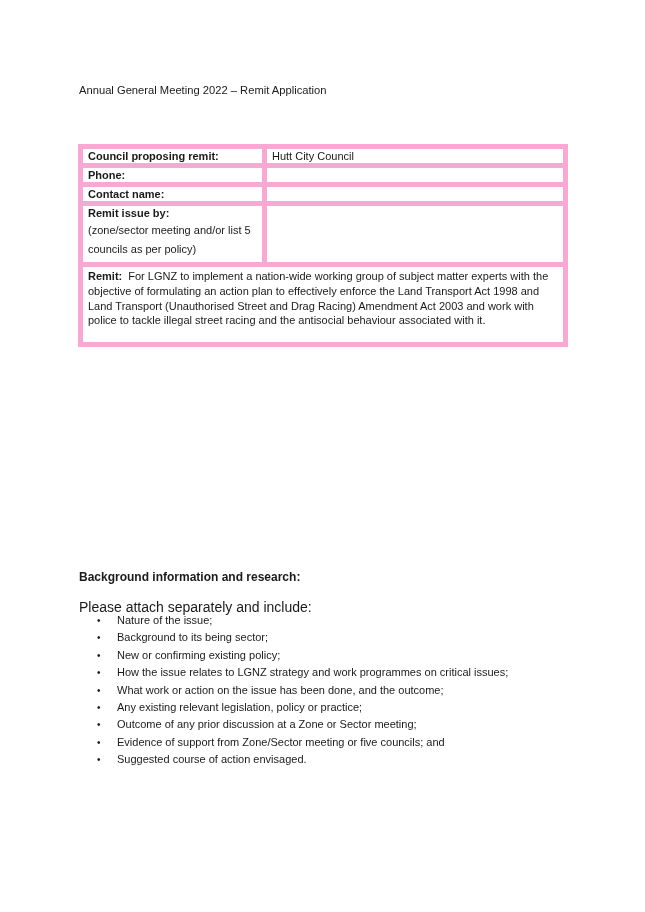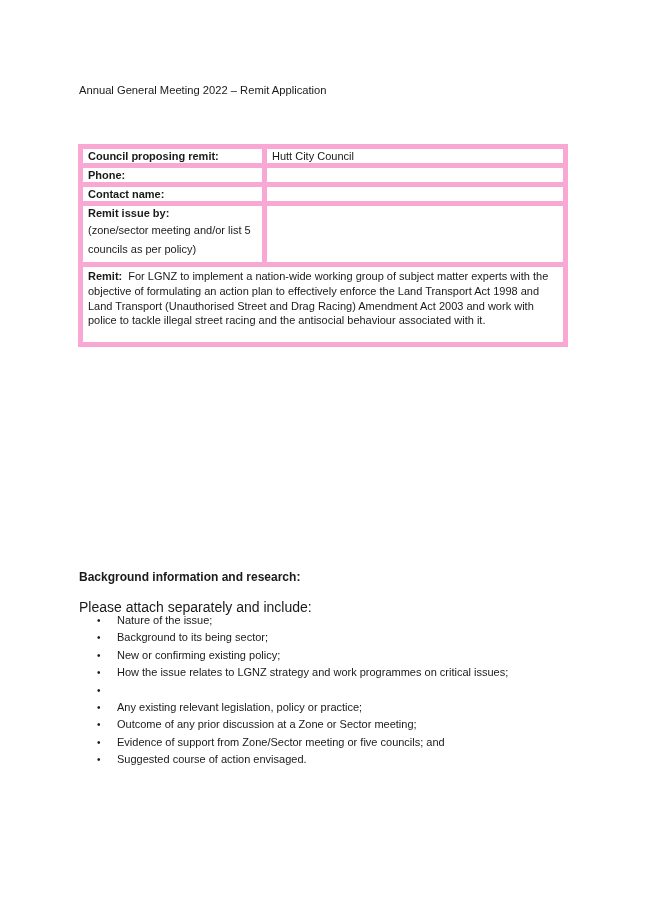--- a/index.html
+++ b/index.html
@@ -56,18 +56,18 @@
   </table>
 
 <div class="bg-heading">Background information and research:</div>
 <div class="bg-intro">Please attach separately and include:</div>
 
 <ul class="items">
   <li><span class="bullet">•</span><span>Nature of the issue;</span></li>
   <li><span class="bullet">•</span><span>Background to its being sector;</span></li>
   <li><span class="bullet">•</span><span>New or confirming existing policy;</span></li>
   <li><span class="bullet">•</span><span>How the issue relates to LGNZ strategy and work programmes on critical issues;</span></li>
-  <li><span class="bullet">•</span></li>
+  <li><span class="bullet">•</span><span>What work or action on the issue has been done, and the outcome;</span></li>
   <li><span class="bullet">•</span><span>Any existing relevant legislation, policy or practice;</span></li>
   <li><span class="bullet">•</span><span>Outcome of any prior discussion at a Zone or Sector meeting;</span></li>
   <li><span class="bullet">•</span><span>Evidence of support from Zone/Sector meeting or five councils; and</span></li>
   <li><span class="bullet">•</span><span>Suggested course of action envisaged.</span></li>
 </ul>
 
 </body></html>

